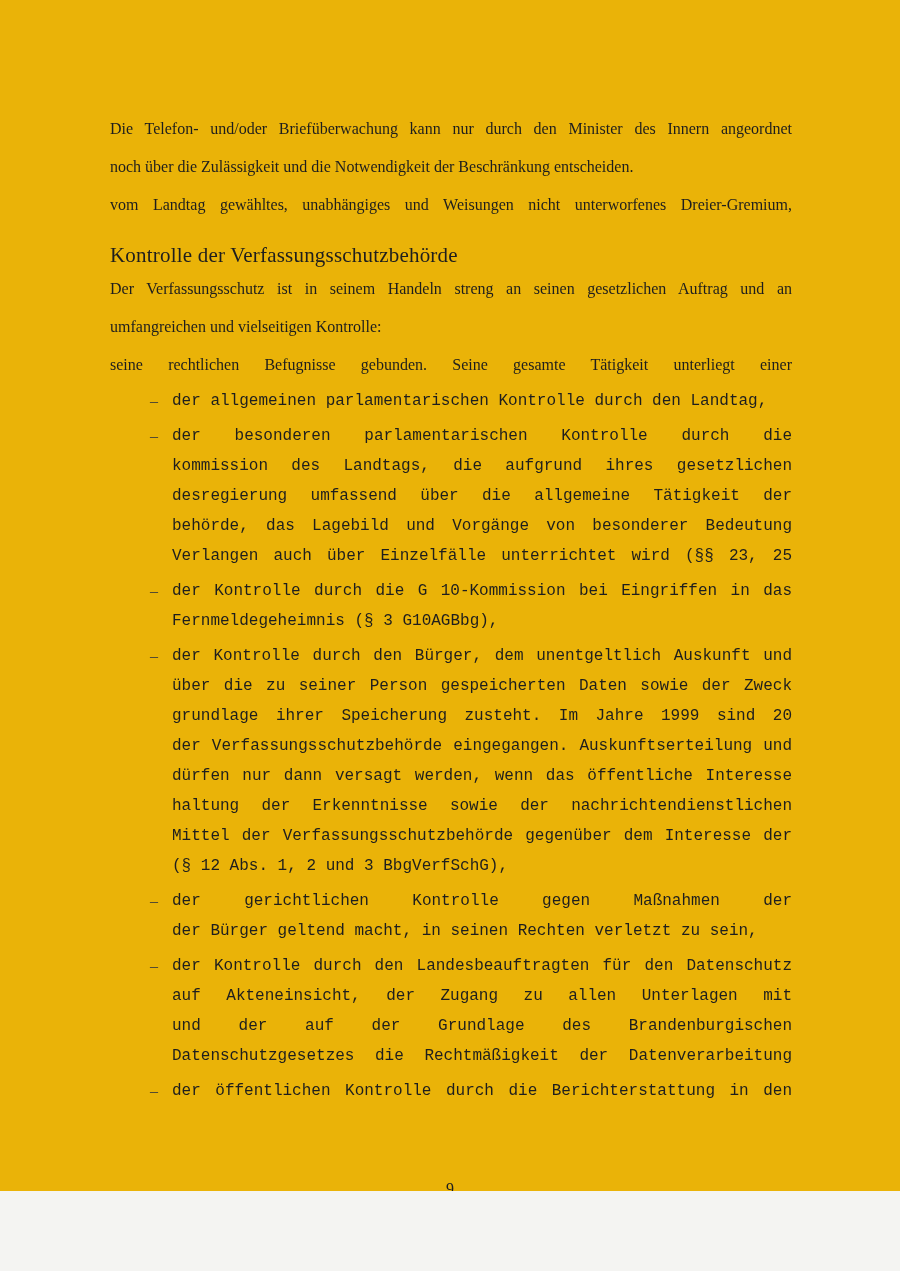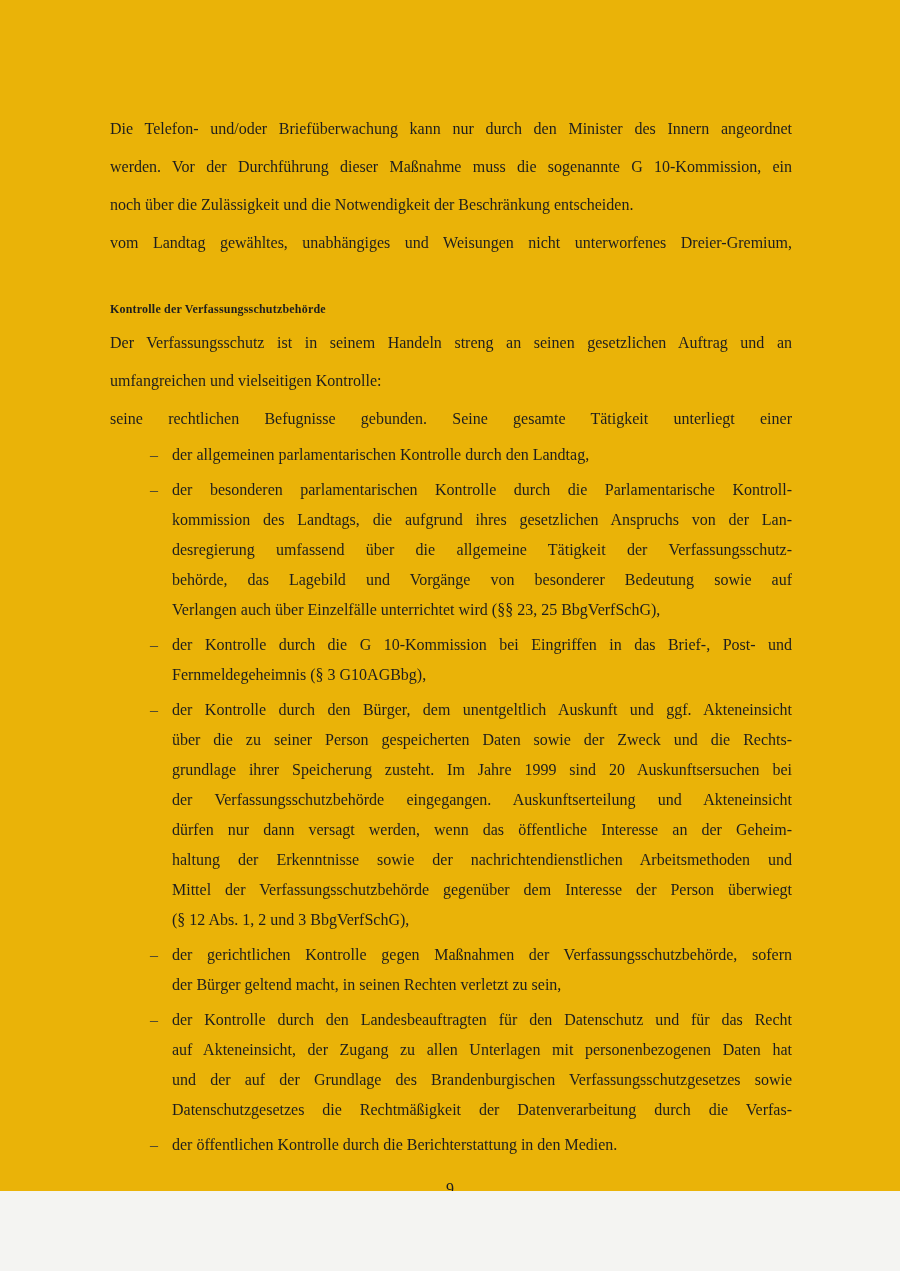--- a/index.html
+++ b/index.html
@@ -32,34 +32,34 @@
     text-align: justify;
     text-align-last: justify;
     text-justify: inter-word;
     white-space: normal;
   }
   .ln.last {
     text-align-last: left;
   }
   .para { margin: 0; }
   .heading {
-    font-weight: bold;
-    font-size: 12px;
+    font-weight: normal;
+    font-size: 21px;
     line-height: 30px;
-    margin-top: 32px;
+    margin-top: 16px;
     letter-spacing: 0.2px;
   }
   .list { margin-top: 2px; }
   .li {
     position: relative;
     padding-left: 62px;
     margin-bottom: 5px;
     line-height: 30px;
   }
-  .li .ln { height: 30px; }
+  .li .ln { height: 30px; font-family: Liberation Mono, monospace; }
   .li .dash {
     position: absolute;
     left: 40px;
     top: 0;
     color: #3a3a3a;
   }
   .page-number {
     position: absolute;
     left: 0;
     right: 0;
@@ -69,21 +69,20 @@
     line-height: 22px;
   }
 </style>
 </head>
 <body>
 
 <div class="page">
   <main class="content">
       <div class="para">
         <div class="ln">Die Telefon- und/oder Briefüberwachung kann nur durch den Minister des Innern angeordnet</div>
-        <div class="ln">werden. Vor der Durchführung dieser Maßnahme muss die sogenannte G 10-Kommission, ein</div>
         <div class="ln last">noch über die Zulässigkeit und die Notwendigkeit der Beschränkung entscheiden.</div>
         <div class="ln">vom Landtag gewähltes, unabhängiges und Weisungen nicht unterworfenes Dreier-Gremium,</div>
       </div>
       <div class="heading">Kontrolle der Verfassungsschutzbehörde</div>
       <div class="para">
         <div class="ln">Der Verfassungsschutz ist in seinem Handeln streng an seinen gesetzlichen Auftrag und an</div>
         <div class="ln last">umfangreichen und vielseitigen Kontrolle:</div>
         <div class="ln">seine rechtlichen Befugnisse gebunden. Seine gesamte Tätigkeit unterliegt einer</div>
       </div>
       <div class="list">

